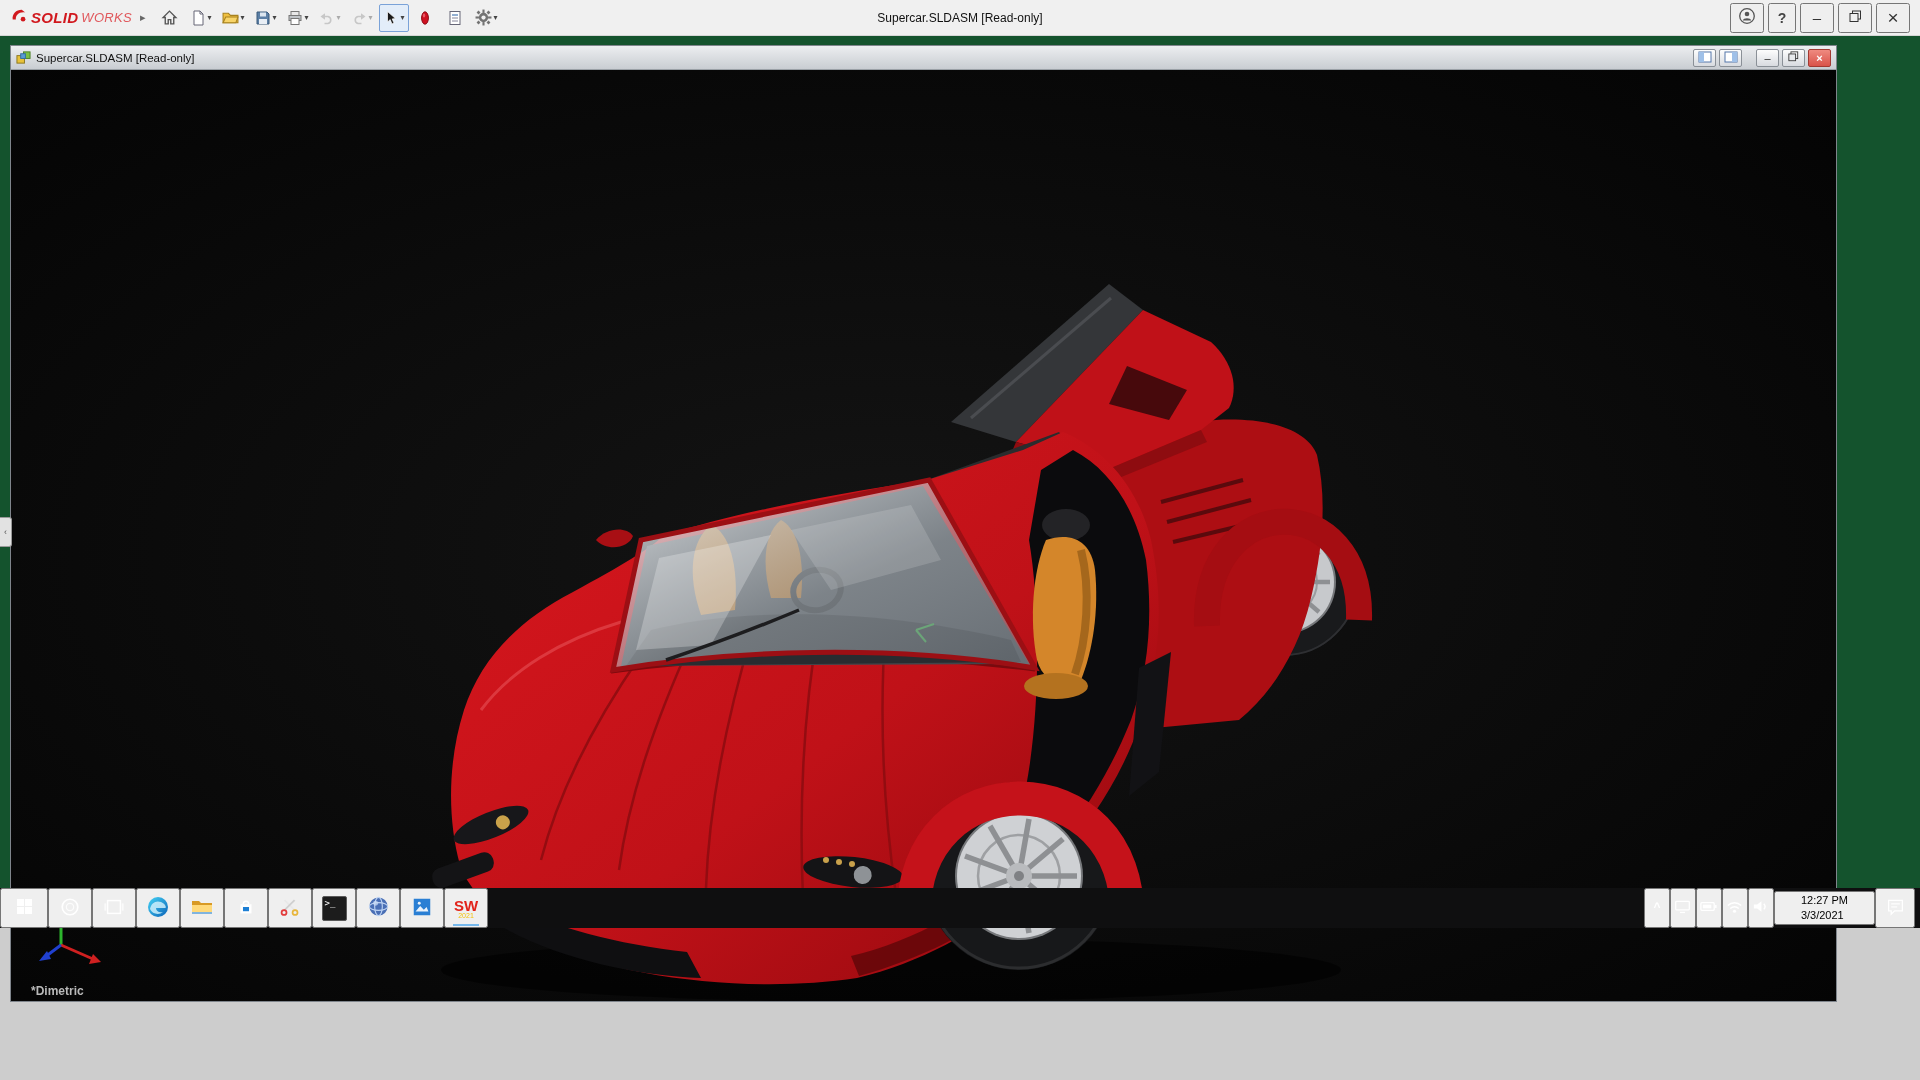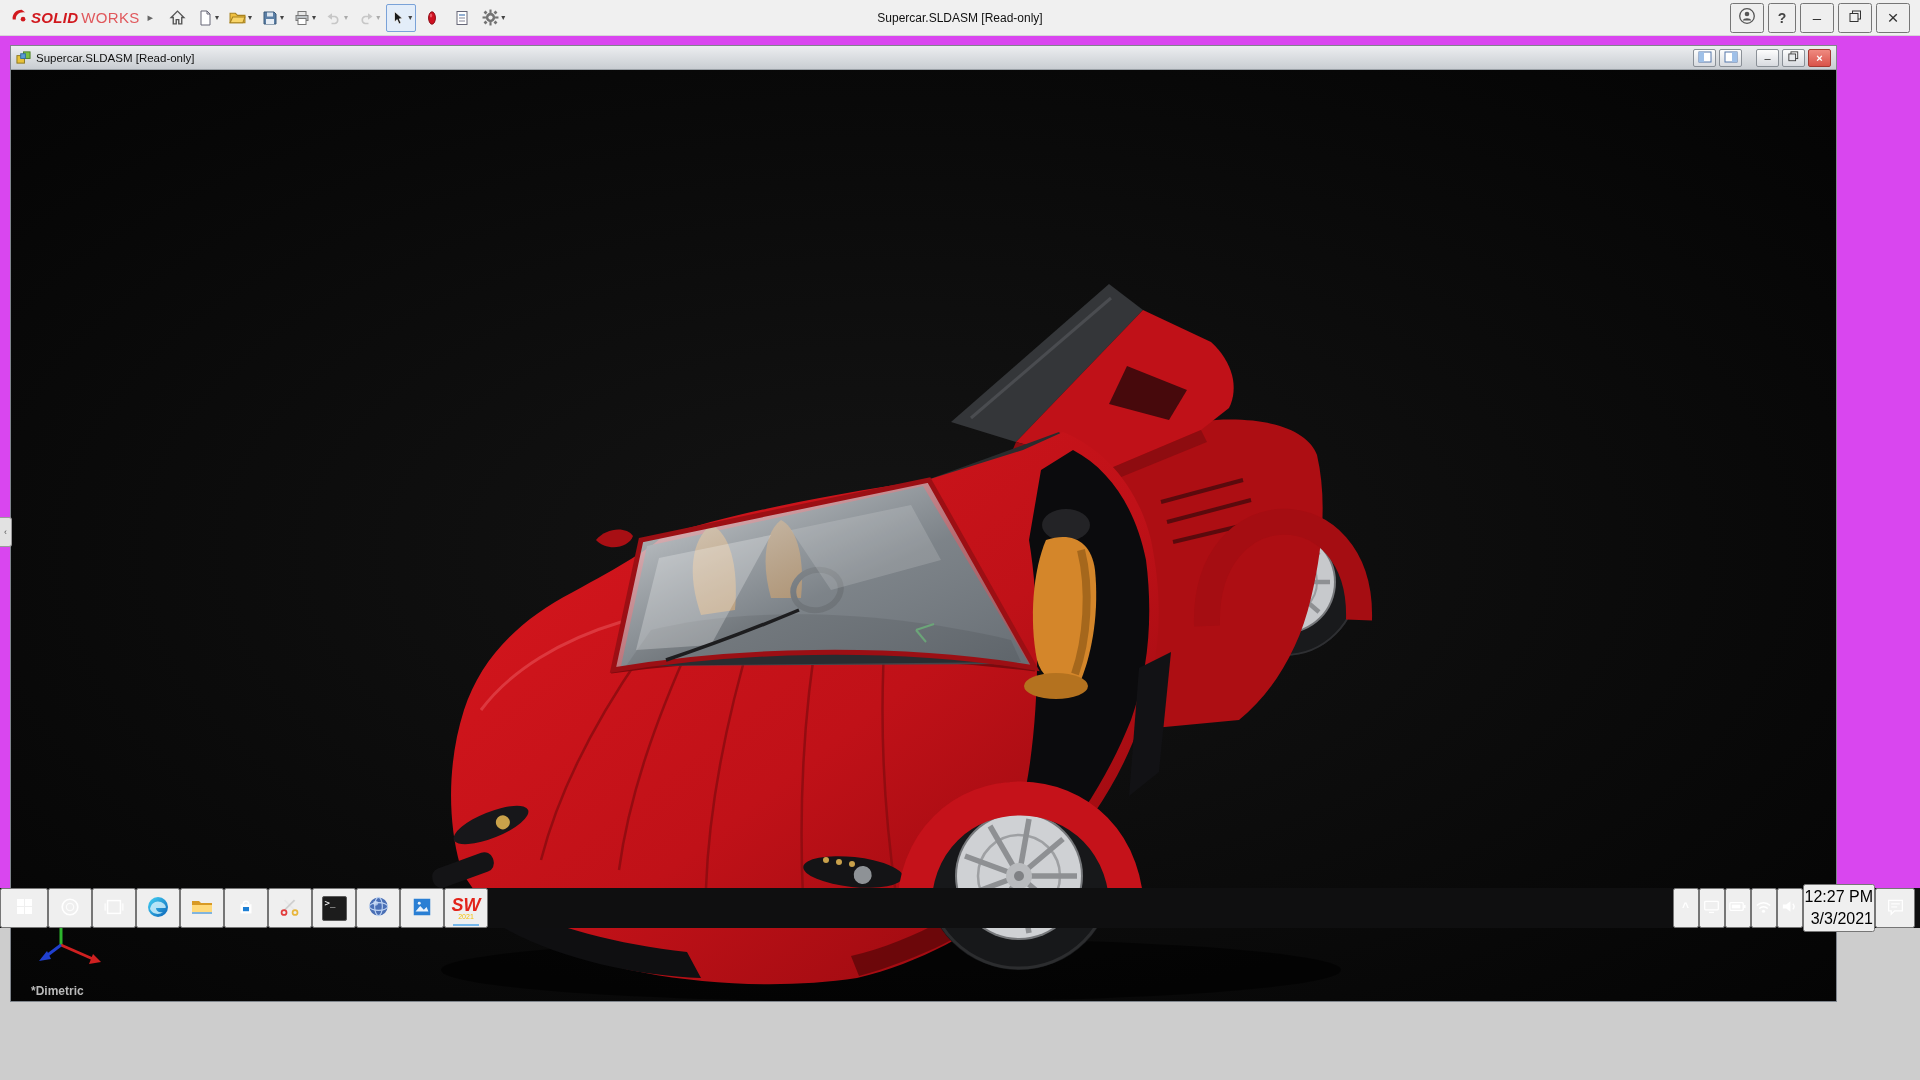--- a/index.html
+++ b/index.html
@@ -1,23 +1,23 @@
 <!DOCTYPE html>
 <html><head>
 <meta charset="utf-8">
 <style>
 *{margin:0;padding:0;box-sizing:border-box}
 html,body{width:1920px;height:1080px;overflow:hidden;font-family:"Liberation Sans",sans-serif;background:#cdcdcd}
-.screen{position:relative;width:1920px;height:928px;background:#d946ef}
+.screen{position:relative;width:1920px;height:928px;background:#14532d}
 
 
 .appbar{position:absolute;top:0;left:0;right:0;height:36px;background:#f0f0f0;border-bottom:1px solid #d6d6d6;display:flex;align-items:center;padding:0 10px;z-index:6}
 .brand{display:flex;align-items:center;gap:3px;margin-right:6px}
 .brand .solid{color:#d1181e;font-weight:bold;font-style:italic;font-size:15px;letter-spacing:.3px}
-.brand .works{color:#e0585c;font-size:15px;letter-spacing:.3px}
+.brand .works{color:#e0585c;font-style:italic;font-size:13px;letter-spacing:.3px}
 .expand-arrow{color:#666;font-size:11px;margin:0 10px 0 2px}
 .tb-group{display:flex;align-items:center;gap:2px}
 .tbtn{height:28px;min-width:28px;padding:0 3px;display:flex;align-items:center;justify-content:center;gap:2px;border:1px solid transparent;border-radius:2px;background:transparent;cursor:default}
 .tbtn.active{border-color:#7aa2d8;background:#e3edf9}
 .tbtn.disabled{opacity:.4}
 .tbtn svg{display:block}
 .caret{font-size:8px;color:#444;line-height:1}
 .app-title{position:absolute;left:50%;transform:translateX(-50%);font-size:12px;color:#111;white-space:nowrap}
 .appbar-right{margin-left:auto;display:flex;align-items:center;gap:4px}
 .winbtn{width:34px;height:30px;display:flex;align-items:center;justify-content:center;color:#333;font-size:15px}
@@ -44,26 +44,26 @@
 
 .taskbar{position:absolute;left:0;right:0;bottom:0;height:40px;background:#0f0f10;display:flex;align-items:stretch;color:#fff;z-index:8}
 .tb-start{width:48px;display:flex;align-items:center;justify-content:center}
 .tb-search{width:362px;background:#fff;border:1px solid #6e6e6e;display:flex;align-items:center;gap:9px;padding:0 11px}
 .tb-search input{border:none;outline:none;background:transparent;font-size:13px;color:#333;width:100%;font-family:"Liberation Sans",sans-serif}
 .tb-search input::placeholder{color:#565656}
 .tb-app{width:44px;display:flex;align-items:center;justify-content:center;position:relative}
 .tb-app.active::after{content:"";position:absolute;bottom:0;left:7px;right:7px;height:2px;background:#76b9ed}
 .term{width:25px;height:25px;background:#1c1c1c;border:1px solid #5a5a5a;border-radius:2px;display:flex;align-items:flex-start;justify-content:flex-start;padding:2px 0 0 2px;font-family:"DejaVu Sans Mono",monospace;font-size:9px;color:#fff;line-height:1}
 .sw-tile{display:flex;flex-direction:column;align-items:center;line-height:1}
-.sw-logo{color:#e2231a;font-weight:bold;font-style:italic;font-size:18px}
+.sw-logo{color:#e2231a;font-weight:bold;font-size:15px}
 .sw-year{color:#f4c20d;font-size:7px;margin-top:-1px}
 .tray{margin-left:auto;display:flex;align-items:center}
 .tray-item{width:26px;height:40px;display:flex;align-items:center;justify-content:center}
 .tray-chevron{font-size:12px;color:#fff;font-weight:bold;transform:translateY(-1px)}
-.clock{padding:0 0;text-align:right;font-size:16px;line-height:1.35;white-space:nowrap}
+.clock{padding:0 25px;text-align:left;font-size:11px;line-height:1.35;white-space:nowrap}
 .action-center{width:40px;height:40px;display:flex;align-items:center;justify-content:center}
 .show-desktop{width:5px;border-left:1px solid #3a3a3a}
 </style>
 </head>
 <body>
 
 <div class="screen">
 
   <header class="appbar">
     <div class="brand">

